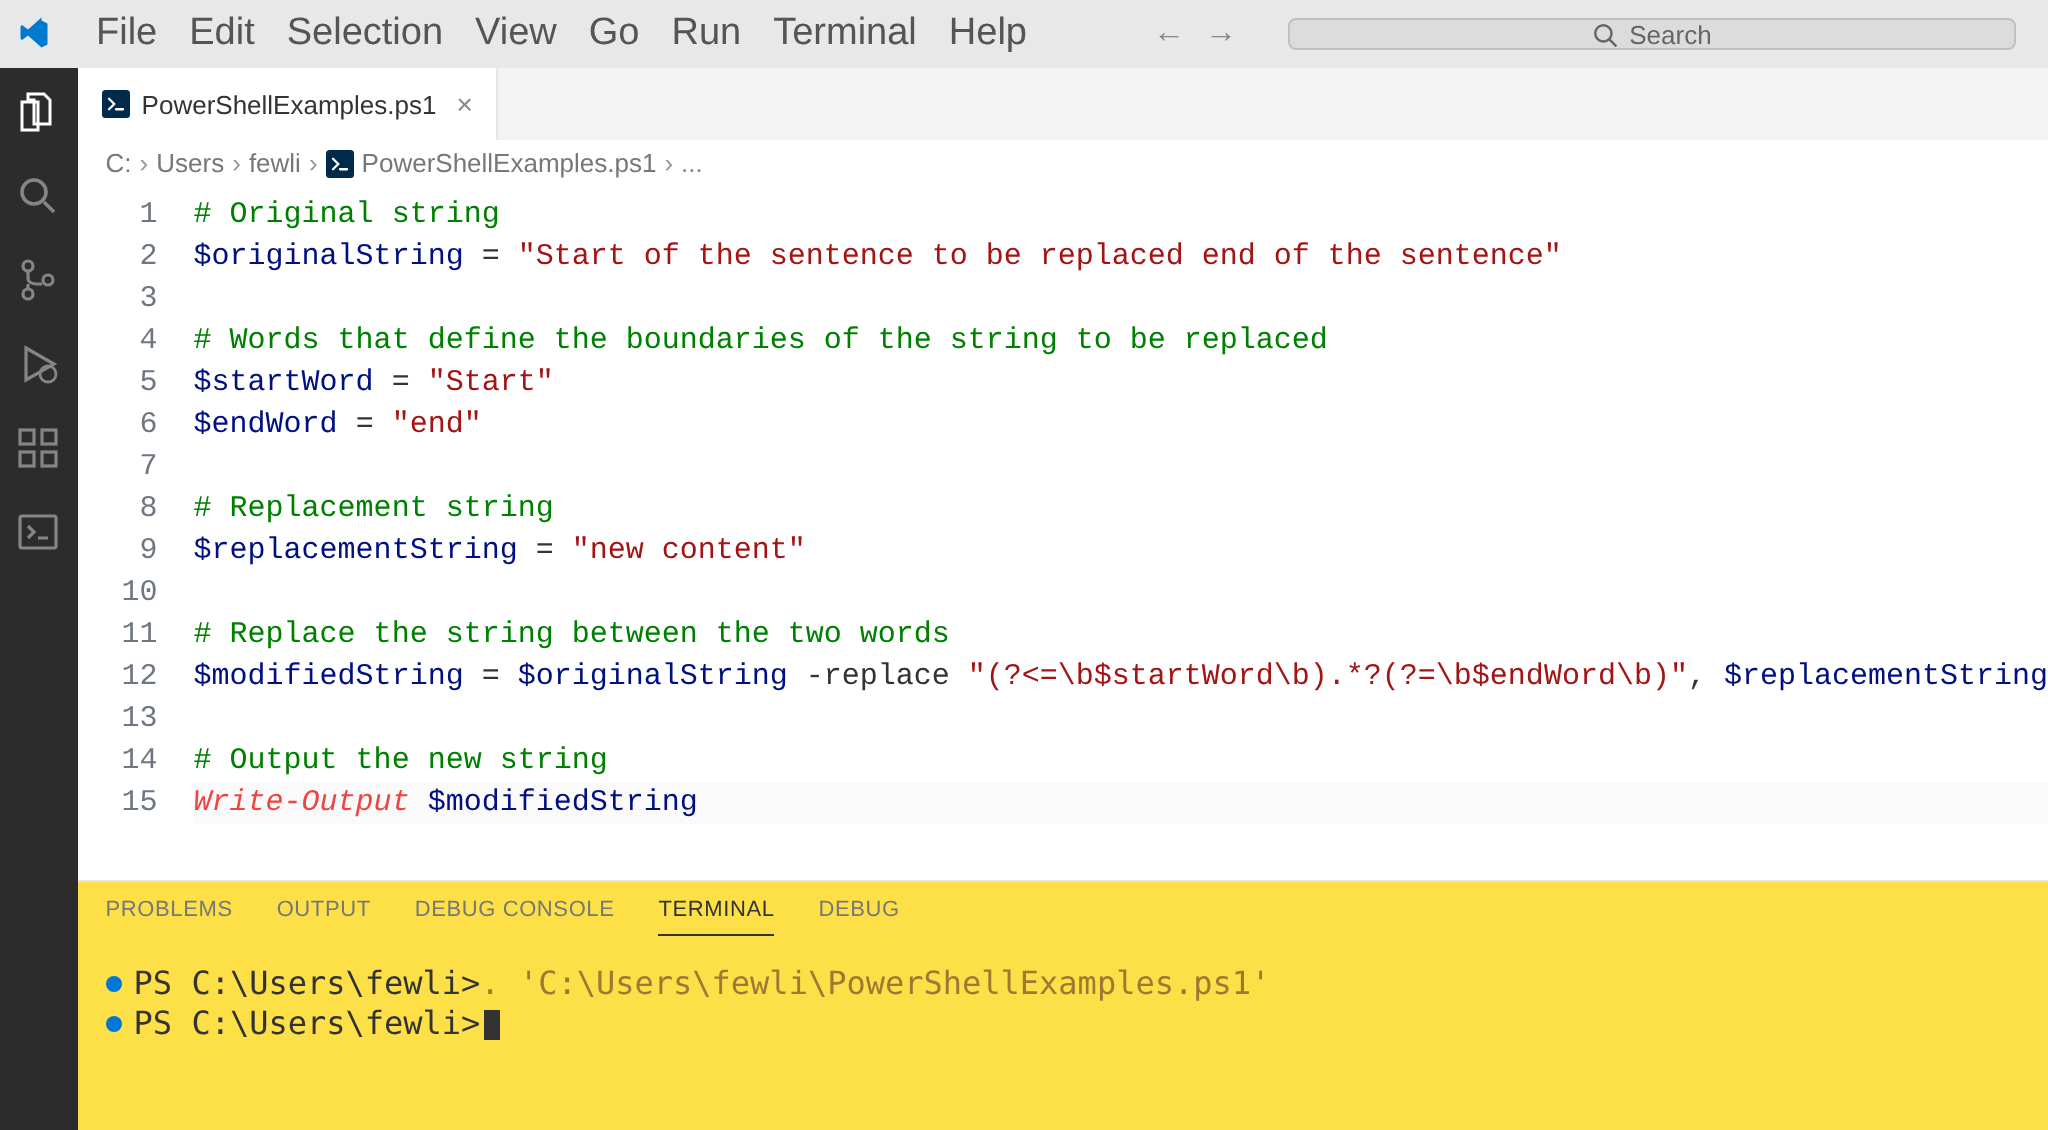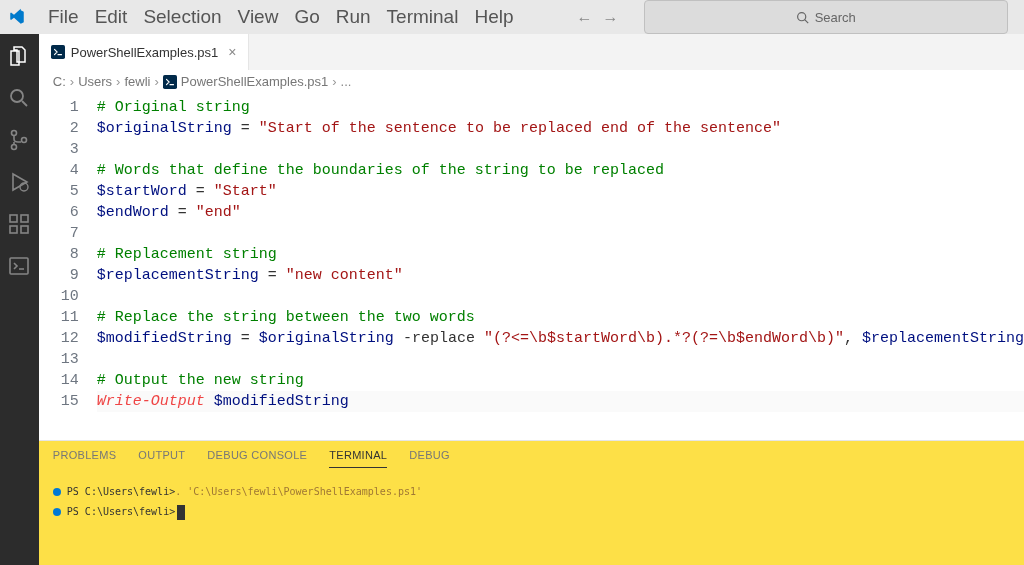--- a/index.html
+++ b/index.html
@@ -42,21 +42,21 @@
     .search-container {
       flex: 1;
       margin-left: 20px;
       margin-right: 8px;
       background: #dcdcdc;
       border-radius: 4px;
       border: 1px solid #c0c0c0;
       display: flex;
       align-items: center;
       justify-content: center;
-      height: 34px;
+      height: 16px;
       color: #666;
       gap: 6px;
     }
     .main {
       display: flex;
       height: calc(100% - 34px);
     }
     .activity-bar {
       width: 48px;
       background: #2c2c2c;
@@ -148,21 +148,21 @@
       padding: 8px 14px 0 14px;
       font-size: 11px;
       color: #777;
       letter-spacing: 0.3px;
     }
     .panel-tab { padding-bottom: 6px; cursor: pointer; }
     .panel-tab.active { color: #333; border-bottom: 1px solid #333; }
     .terminal {
       flex: 1;
       font-family: Consolas, monospace;
-      font-size: 10px;
+      font-size: 16px;
       padding: 14px 14px 4px 14px;
       color: #333;
       line-height: 20px;
     }
     .term-line { display: flex; align-items: center; }
     .bullet { width: 8px; height: 8px; border-radius: 50%; background: #0078d4; margin-right: 6px; display: inline-block; }
     .term-path { color: #a07834; }
     .highlight { background: #fff176; }
     .cursor-block { display:inline-block; width: 8px; height: 15px; background: #333; vertical-align: middle; margin-left: 2px; }
     .breadcrumb .ellipsis { color: #888; }

